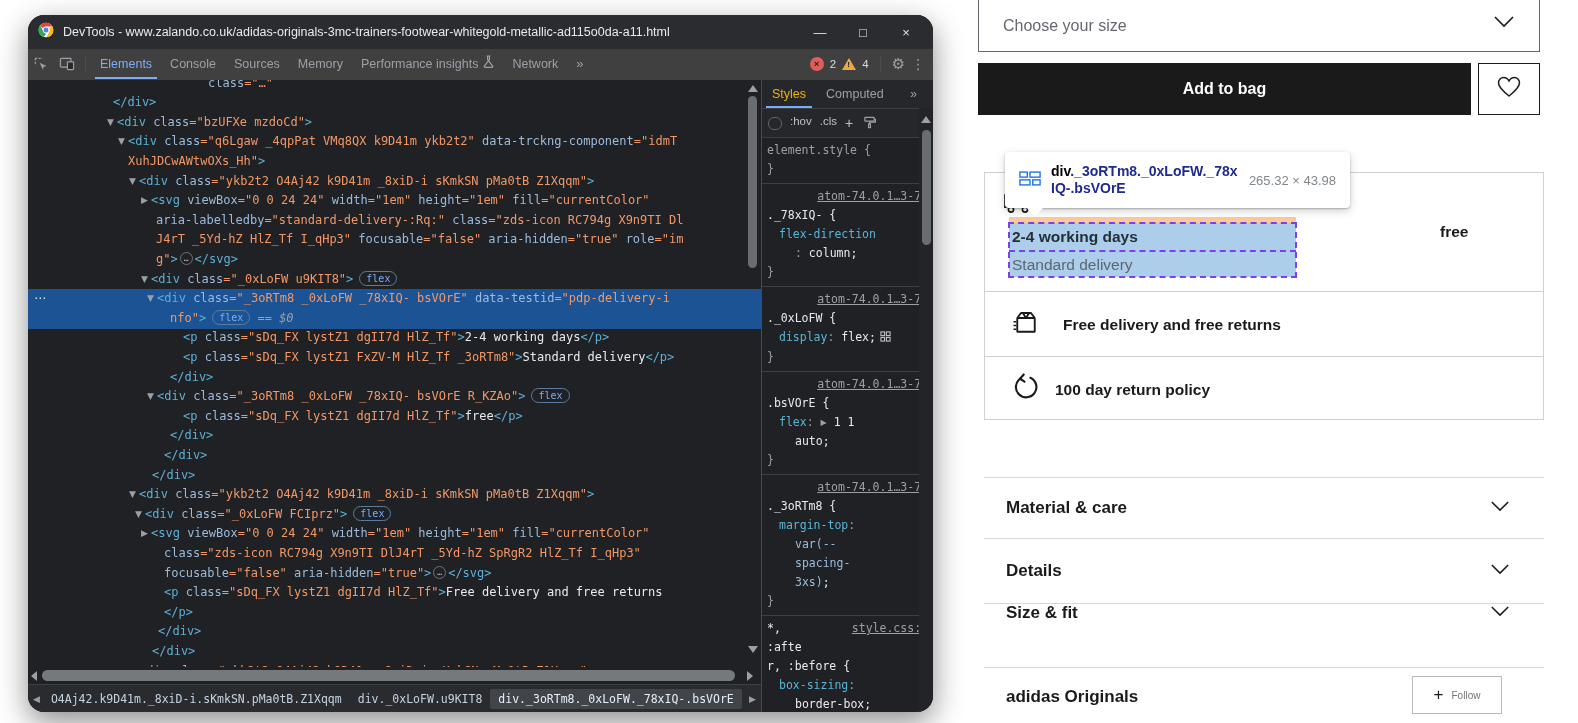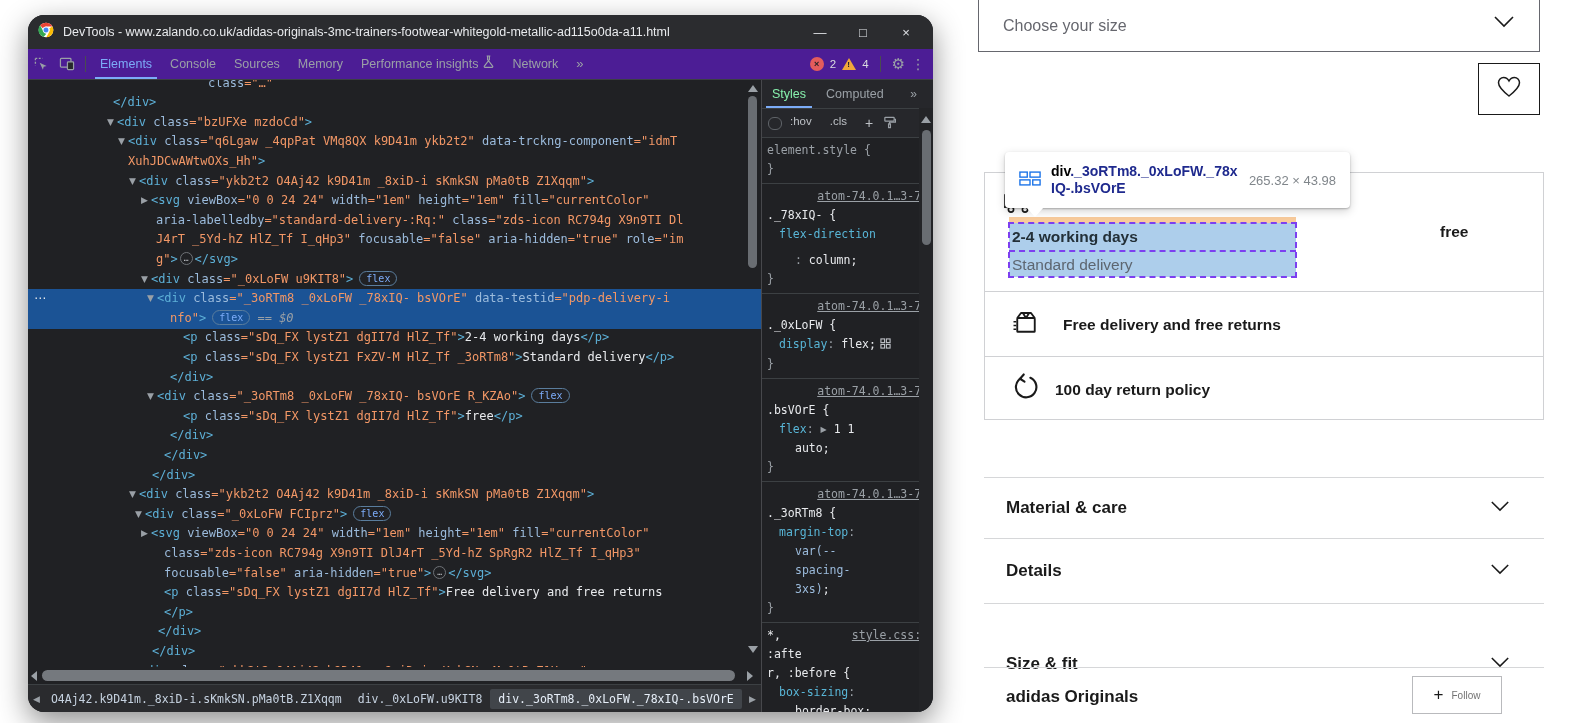--- a/index.html
+++ b/index.html
@@ -6,21 +6,21 @@
   body{width:1578px;height:723px;position:relative;background:#fff;
        font-family:"Liberation Sans",sans-serif;overflow:hidden}
 
   
   #devtools{position:absolute;left:28px;top:15px;width:905px;height:697px;
     background:#202124;border-radius:16px;box-shadow:0 10px 30px rgba(0,0,0,.45);
     overflow:hidden;color:#e8eaed}
   .titlebar{height:34px;background:#2b2c2f;display:flex;align-items:center;padding:0 10px;gap:9px}
   .titlebar .ttl{font-size:12.5px;color:#e8eaed;white-space:nowrap;overflow:hidden;flex:1}
   .winbtn{width:34px;text-align:center;color:#dfe1e5;font-size:13px;cursor:default}
-  .toolbar{height:30px;background:#4c1d95;display:flex;align-items:center;border-bottom:1px solid #3c4043;position:relative}
+  .toolbar{height:30px;background:#404040;display:flex;align-items:center;border-bottom:1px solid #3c4043;position:relative}
   .tb-icon{width:26px;height:22px;display:flex;align-items:center;justify-content:center;color:#9aa0a6}
   .tb-sep{width:1px;height:16px;background:#494c50;margin:0 5px}
   .tab{padding:0 9px;font-size:12.5px;color:#9aa0a6;height:30px;line-height:30px;position:relative;white-space:nowrap}
   .tab.seltab{color:#7cacf8}
   .tab.seltab:after{content:"";position:absolute;left:4px;right:4px;bottom:0;height:2px;background:#7cacf8}
   .tab .flask{margin-left:5px}
   .tb-right{margin-left:auto;display:flex;align-items:center;gap:6px;padding-right:8px}
   .errball{width:14px;height:14px;border-radius:50%;background:#e35c5c;color:#202124;font-size:9px;line-height:14px;text-align:center;font-weight:bold}
   .warntri{width:0;height:0;border-left:7px solid transparent;border-right:7px solid transparent;border-bottom:12px solid #f0a73b;position:relative}
   .warntri:after{content:"!";position:absolute;left:-2px;top:2px;font-size:8px;color:#202124;font-weight:bold}
@@ -56,21 +56,21 @@
           font-family:"DejaVu Sans Mono",monospace;font-size:11.5px;color:#c6d2e0;overflow:hidden;padding:0 2px}
   .crumb{padding:3px 8px;white-space:nowrap}
   .crumb.selc{background:#41454a;color:#e6eef8;border-radius:2px}
   .crumb-arrow{color:#9aa0a6;font-size:9px;padding:0 3px;font-family:"DejaVu Sans",sans-serif}
   .crumb-arrow.r{margin-left:auto}
 
   
   .styles{width:171px;border-left:1px solid #47484c;display:flex;flex-direction:column;position:relative}
   .stabs{height:28px;background:#26272b;border-bottom:1px solid #3c4043;display:flex;align-items:center}
   .stab{padding:0 10px;font-size:12.5px;color:#9aa0a6;height:28px;line-height:28px;position:relative}
-  .stab.sselected{color:#86efac}
+  .stab.sselected{color:#eab308}
   .stab.sselected:after{content:"";position:absolute;left:4px;right:4px;bottom:0;height:2px;background:#7cacf8}
   .smore{margin-left:auto;color:#9aa0a6;font-size:12px;padding-right:16px}
   .sfilter{height:28px;background:#26272b;border-bottom:1px solid #3c4043;display:flex;align-items:center;gap:8px;padding:0 6px;font-size:11.5px;color:#bdc1c6}
   .foval{width:12px;height:11px;border:1px solid #5f6368;border-radius:6px}
   .fplus{font-size:14px;color:#bdc1c6}
   #styles-body{flex:1;overflow:hidden;font-family:"DejaVu Sans Mono",monospace;font-size:11.5px;line-height:19px}
   .csssec{border-bottom:1px solid #3c4043;padding:3px 5px 4px 5px}
   .sline{white-space:nowrap;overflow:hidden}
   .sright{float:right}
   .s-sel{color:#e8eaed}.s-prop{color:#58b5d6}.s-val{color:#e8eaed}.s-varv{color:#9bbbdc}
@@ -232,21 +232,21 @@
     </div>
 
     <div class="styles">
       <div class="stabs" id="stabs">
           <span class="stab sselected">Styles</span>
           <span class="stab">Computed</span>
           <span class="smore">»</span>
         </div>
       <div class="sfilter">
         <span class="foval"></span>
-        <span id="sfbtns" style="display:flex;gap:18px">
+        <span id="sfbtns" style="display:flex;gap:8px">
             <span>:hov</span>
             <span>.cls</span>
             <span class="fplus">+</span>
           </span>
         <span style="margin-left:2px">
           <svg width="13" height="13" viewBox="0 0 14 14" fill="none" stroke="#9aa0a6" stroke-width="1.3">
             <rect x="2" y="1.5" width="10" height="4" rx="0.5"></rect>
             <path d="M12 3.5 h1.5 v3 H7 v2"></path>
               <rect x="6" y="8.5" width="2" height="4"></rect>
           </svg>
@@ -256,21 +256,21 @@
           <div class="csssec">
             <div class="sline"><span class="s-punc">element.style</span><span class="s-punc"> {</span></div>
             <div class="sline"><span class="s-punc">}</span></div>
           </div>
           <div class="csssec">
             <div class="sline">
               <span class="sright"><span class="s-lnk">atom-74.0.1…3-7…</span></span>
             </div>
             <div class="sline"><span class="s-sel">._78xIQ- {</span></div>
             <div class="sline" style="padding-left: 12px;"><span class="s-prop">flex-direction</span></div>
-            <div class="sline" style="padding-left: 28px; margin-top: 7px;"><span class="s-punc">: </span><span class="s-val">column;</span></div>
+            <div class="sline" style="padding-left: 28px;"><span class="s-punc">: </span><span class="s-val">column;</span></div>
             <div class="sline"><span class="s-punc">}</span></div>
           </div>
           <div class="csssec">
             <div class="sline">
               <span class="sright"><span class="s-lnk">atom-74.0.1…3-7…</span></span>
             </div>
             <div class="sline"><span class="s-sel">._0xLoFW {</span></div>
             <div class="sline" style="padding-left: 12px;"><span class="s-prop">display</span><span class="s-punc">: </span><span class="s-val">flex;</span><span class="ficon"><svg width="11" height="11" viewBox="0 0 12 12" fill="none" stroke="#bdc1c6" stroke-width="1.2">
                   <rect x="1" y="1" width="4" height="4"></rect>
                   <rect x="7" y="1" width="4" height="4"></rect>
@@ -319,20 +319,23 @@
 
   <div class="size-select">
     <span class="ph">Choose your size</span>
     <span class="chev">
       <svg width="22" height="14" viewBox="0 0 22 14" fill="none" stroke="#1a1a1a" stroke-width="1.6">
           <path d="M2 2 L11 11 L20 2"></path>
         </svg>
     </span>
   </div>
 
+  <div class="addbag">
+    <span>Add to bag</span>
+  </div>
 
   <div class="heartbtn">
     <span>
       <svg width="26" height="24" viewBox="0 0 26 24" fill="none" stroke="#1a1a1a" stroke-width="1.5">
         <path d="M13 21 C6 15.5 2.5 11.5 2.5 7.8 C2.5 4.8 4.8 2.5 7.6 2.5 C9.8 2.5 11.9 3.9 13 6 C14.1 3.9 16.2 2.5 18.4 2.5 C21.2 2.5 23.5 4.8 23.5 7.8 C23.5 11.5 20 15.5 13 21 Z"></path>
       </svg>
     </span>
   </div>
 
   <div class="delivery-box">
@@ -399,21 +402,21 @@
           </svg></span>
       </div>
       <div class="pdivider" style="top: 538px;"></div>
       <div class="acc-row" style="top: 538px; height: 65px;">
         <span class="acc-title">Details</span>
         <span class="acc-chev"><svg width="20" height="13" viewBox="0 0 22 14" fill="none" stroke="#1a1a1a" stroke-width="1.7">
             <path d="M2 2 L11 11 L20 2"></path>
           </svg></span>
       </div>
       <div class="pdivider" style="top: 603px;"></div>
-      <div class="acc-row" style="top: 632px; height: 64px;">
+      <div class="acc-row" style="top: 581px; height: 64px;">
         <span class="acc-title">Size &amp; fit</span>
         <span class="acc-chev"><svg width="20" height="13" viewBox="0 0 22 14" fill="none" stroke="#1a1a1a" stroke-width="1.7">
             <path d="M2 2 L11 11 L20 2"></path>
           </svg></span>
       </div>
       <div class="pdivider" style="top: 667px;"></div>
     </div>
 
   <div class="brandname">adidas Originals</div>
   <div class="followbtn">

